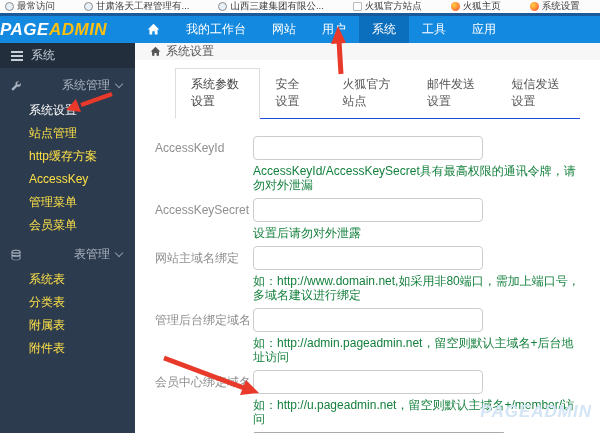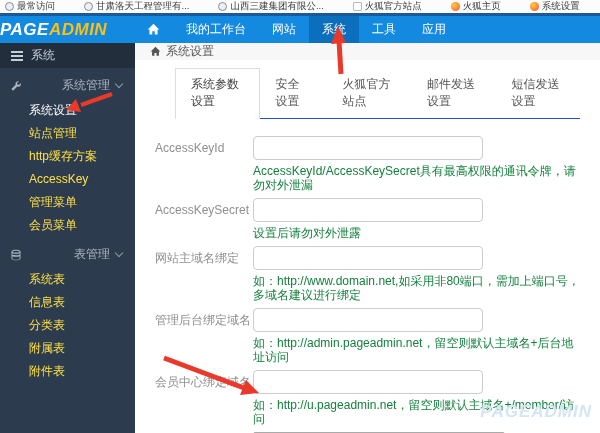--- a/index.html
+++ b/index.html
@@ -126,20 +126,23 @@
         <svg viewBox="0 0 16 16">
             <path d="M8 1 L15 8 H13 V14 H9.5 V10 H6.5 V14 H3 V8 H1 Z"></path>
           </svg>
       </div>
       <div class="nav-item">
           <span>我的工作台</span>
         </div>
       <div class="nav-item">
           <span>网站</span>
         </div>
+      <div class="nav-item">
+          <span>用户</span>
+        </div>
       <div class="nav-item active">
           <span>系统</span>
         </div>
       <div class="nav-item">
           <span>工具</span>
         </div>
       <div class="nav-item">
           <span>应用</span>
         </div>
     </div>
@@ -172,21 +175,20 @@
       <div class="sb-item"><span>会员菜单</span></div>
 
       <div class="sb-group-h">
         <svg viewBox="0 0 16 16">
             <path d="M8 1C4.7 1 2 1.9 2 3v10c0 1.1 2.7 2 6 2s6-.9 6-2V3c0-1.1-2.7-2-6-2zm0 1.2c2.8 0 4.8.7 4.8 1.3S10.8 4.8 8 4.8 3.2 4.1 3.2 3.5 5.2 2.2 8 2.2zM3.2 5.5C4.3 6.1 6 6.4 8 6.4s3.7-.3 4.8-.9v2C11.7 8.1 10 8.4 8 8.4s-3.7-.3-4.8-.9v-2zm0 4C4.3 10.1 6 10.4 8 10.4s3.7-.3 4.8-.9v3.4c0 .6-2 1.3-4.8 1.3s-4.8-.7-4.8-1.3V9.5z"></path>
           </svg>
         <span class="g-label">表管理</span>
         <span class="chev"></span>
       </div>
       <div class="sb-item"><span>系统表</span></div>
-      <div class="sb-item"><span>信息表</span></div>
       <div class="sb-item"><span>分类表</span></div>
       <div class="sb-item"><span>附属表</span></div>
       <div class="sb-item"><span>附件表</span></div>
     </div>
 
     <div class="content">
       <div class="breadcrumb">
         <svg viewBox="0 0 16 16">
             <path d="M8 1 L15 8 H13 V14 H9.5 V10 H6.5 V14 H3 V8 H1 Z"></path>
           </svg>

